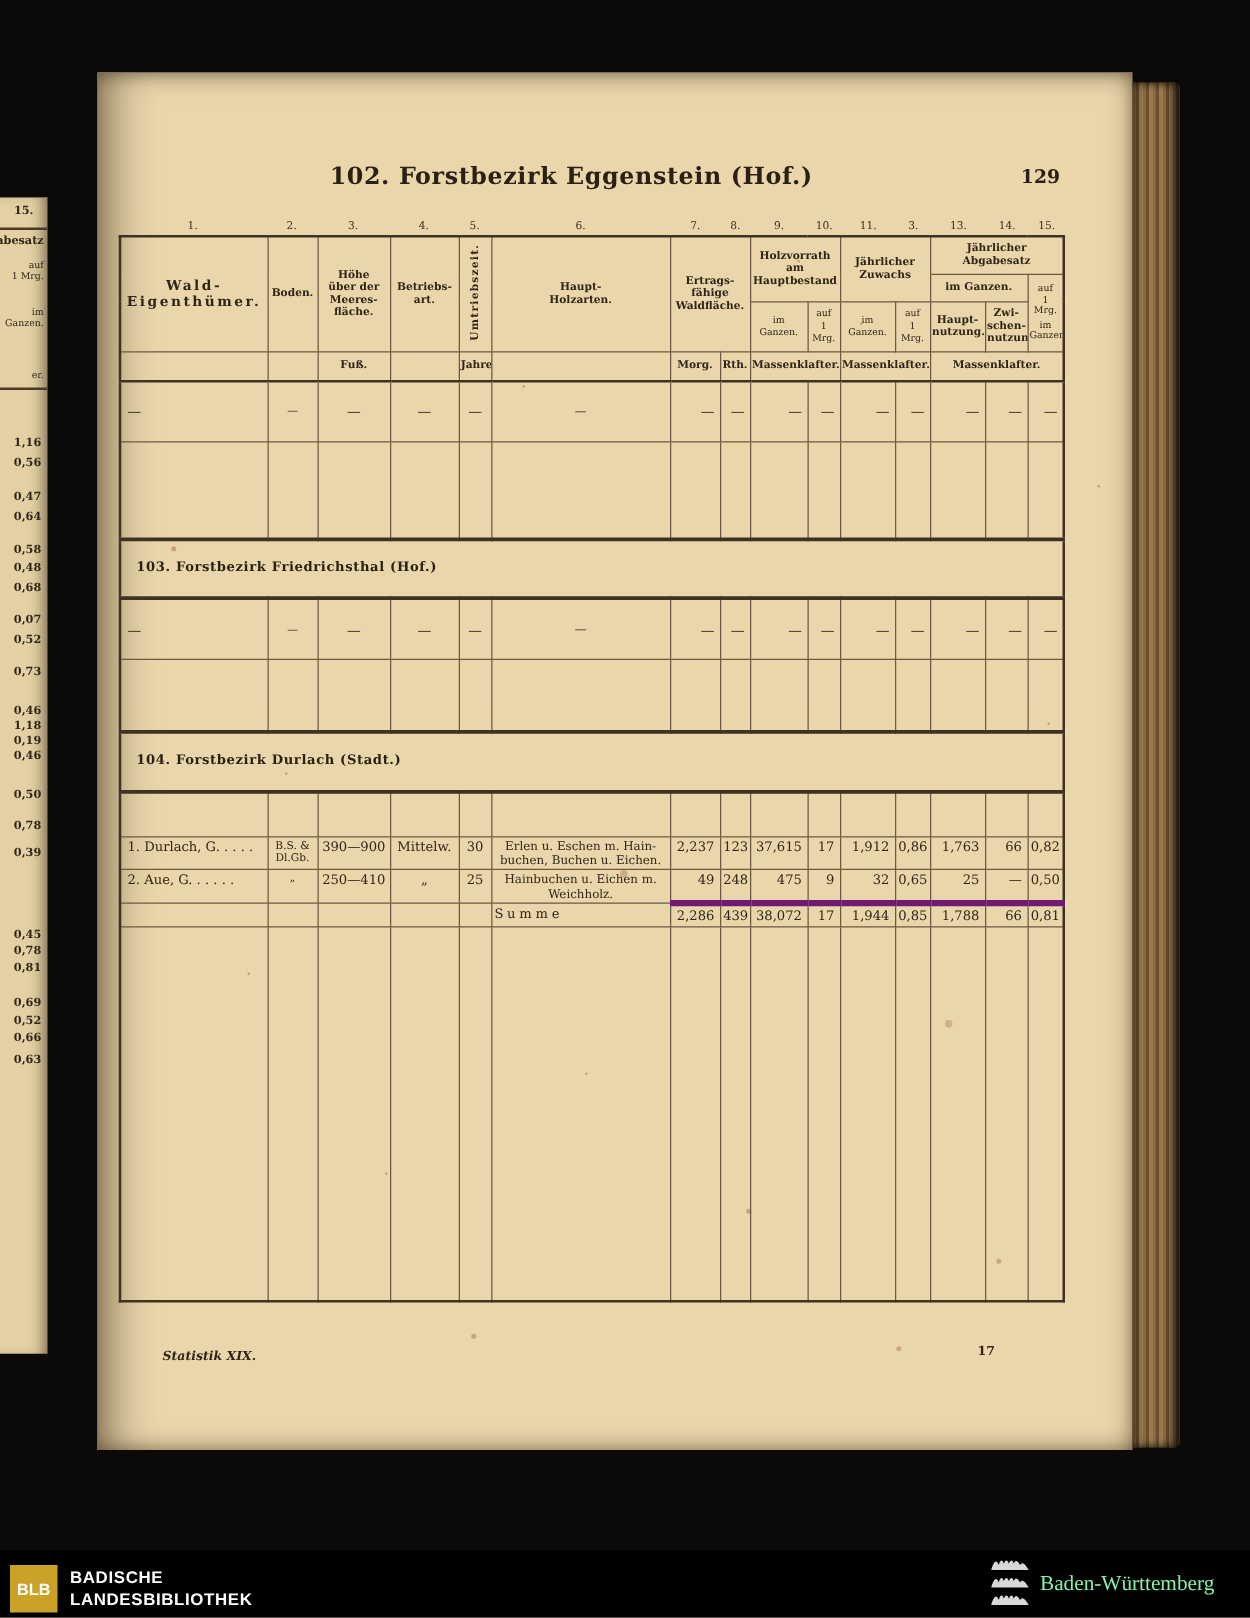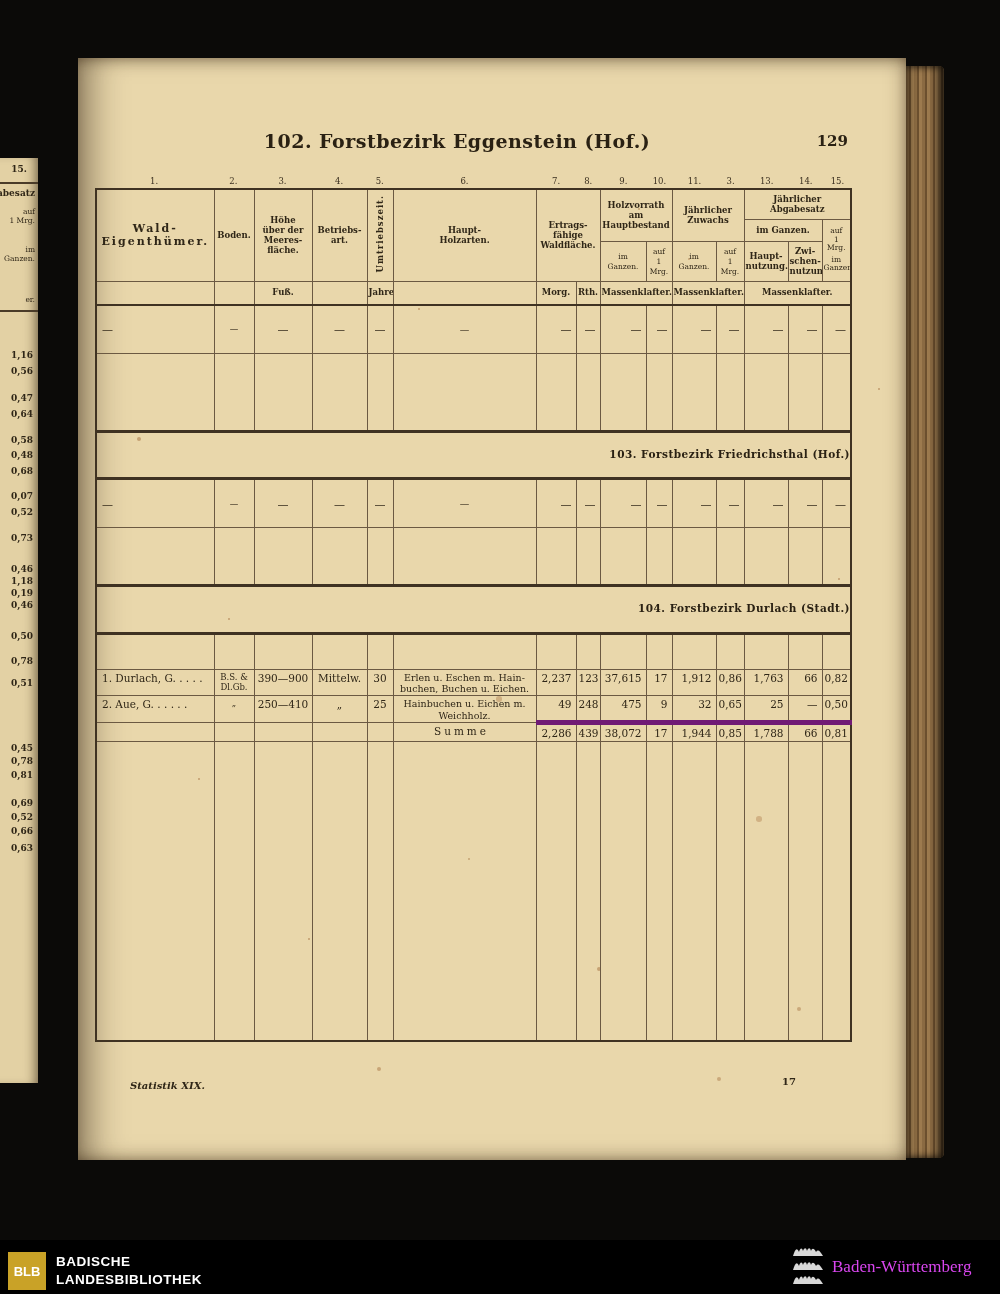--- a/index.html
+++ b/index.html
@@ -62,31 +62,31 @@
   th.small8 span{font-weight:normal;font-size:7.5px;}
   .vert span{display:inline-block;writing-mode:vertical-rl;transform:rotate(180deg);font-size:8.5px;letter-spacing:1px;font-weight:bold;}
   .units th{height:20px;border-bottom:2px solid #3f3222;font-size:8px;font-weight:bold;}
   .c15head span{display:block;font-size:7.5px;font-weight:normal;line-height:1.1;}
   .c15head span + span{margin-top:4px;}
   
   .main-table td{font-size:10.5px;vertical-align:top;padding:2px 2px 1px;white-space:pre-line;line-height:1.2;}
   .dash-row td{height:44px;text-align:center;vertical-align:middle;font-size:11px;}
   .section-band{
     border-top:3px solid #3f3222 !important;border-bottom:3px solid #3f3222 !important;
-    text-align:right;font-size:18px;font-weight:bold;letter-spacing:.5px;
-    padding:15px 0 17px !important;white-space:normal !important;color:#2a2113;
+    text-align:left;font-size:18px;font-weight:bold;letter-spacing:.5px;
+    padding:15px 12px 17px !important;white-space:normal !important;color:#2a2113;
   }
   td.c1{text-align:left;padding-left:5px;}
   td.c2,td.c3,td.c4,td.c5,td.c6{text-align:center;}
   td.c2{font-size:8.5px;}
   td.c6{font-size:9.5px;}
   td.c7,td.c8,td.c9,td.c10,td.c11,td.c12,td.c13,td.c14,td.c15{text-align:right;padding-right:4px;}
   .sum-row td{font-size:10.5px;}
   .sum-row td.sum-val{border-top:5px solid #701a75;}
-  td.sum-label{text-align:center;letter-spacing:3px;padding-right:8px;font-size:10.5px;}
+  td.sum-label{text-align:left;letter-spacing:3px;padding-right:8px;font-size:10.5px;}
   .footer-note{position:absolute;left:52px;top:1022px;font-style:italic;font-size:10px;font-weight:bold;}
   .sheet-number{position:absolute;left:704px;top:1018px;font-size:10px;font-weight:bold;}
   
   .stack-right{
     position:absolute;left:906px;top:66px;width:38px;height:1092px;
     background:repeating-linear-gradient(90deg,#8a6a42 0 3px,#6b4f2e 3px 5px,#9c7a4e 5px 8px);
     box-shadow:inset -6px 0 8px rgba(0,0,0,.7), inset 4px 0 6px rgba(0,0,0,.4);
     border-radius:0 5px 5px 0;
   }
   
@@ -96,21 +96,21 @@
     color:#fff;font-family:"Liberation Sans",sans-serif;font-weight:bold;font-size:13px;
     display:flex;align-items:center;justify-content:center;
   }
   .library-name{
     position:absolute;left:56px;top:13px;color:#fff;
     font-family:"Liberation Sans",sans-serif;font-weight:bold;font-size:13.5px;
     line-height:1.3;letter-spacing:.5px;
   }
   .state-logo{position:absolute;left:792px;top:6px;display:flex;flex-direction:column;gap:3px;}
   .state-name{
-    position:absolute;left:832px;top:17px;color:#d946ef;
+    position:absolute;left:832px;top:17px;color:#86efac;
     font-family:"Liberation Serif",serif;font-size:17px;
   }
 </style>
 </head>
 <body>
 
 <div class="prev-page">
   <span class="sliver-frag b" style="top:6px;left:0;right:0;text-align:center">15.</span>
   <div class="sliver-line" style="top:24px"></div>
   <span class="sliver-frag b" style="top:30px">gabesatz</span>
@@ -130,21 +130,21 @@
       <span class="sliver-val" style="top: 308px;">0,68</span>
       <span class="sliver-val" style="top: 333px;">0,07</span>
       <span class="sliver-val" style="top: 349px;">0,52</span>
       <span class="sliver-val" style="top: 375px;">0,73</span>
       <span class="sliver-val" style="top: 406px;">0,46</span>
       <span class="sliver-val" style="top: 418px;">1,18</span>
       <span class="sliver-val" style="top: 430px;">0,19</span>
       <span class="sliver-val" style="top: 442px;">0,46</span>
       <span class="sliver-val" style="top: 473px;">0,50</span>
       <span class="sliver-val" style="top: 498px;">0,78</span>
-      <span class="sliver-val" style="top: 520px;">0,51</span>
+      <span class="sliver-val" style="top: 520px;">0,39</span>
       <span class="sliver-val" style="top: 585px;">0,45</span>
       <span class="sliver-val" style="top: 598px;">0,78</span>
       <span class="sliver-val" style="top: 612px;">0,81</span>
       <span class="sliver-val" style="top: 640px;">0,69</span>
       <span class="sliver-val" style="top: 654px;">0,52</span>
       <span class="sliver-val" style="top: 668px; text-align: center;">0,66</span>
       <span class="sliver-val" style="top: 685px;">0,63</span>
     </div>
 </div>
 

